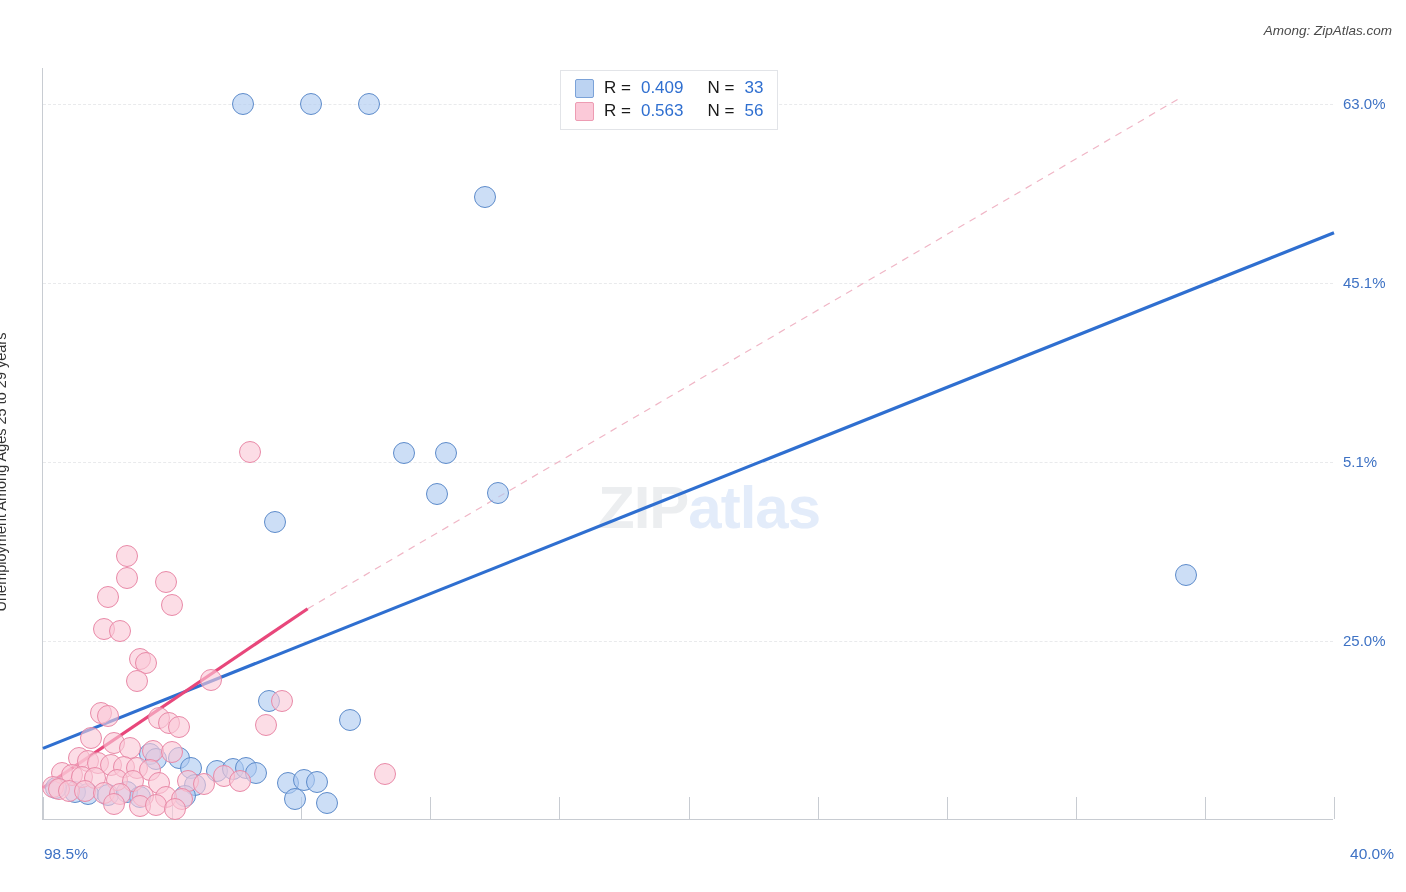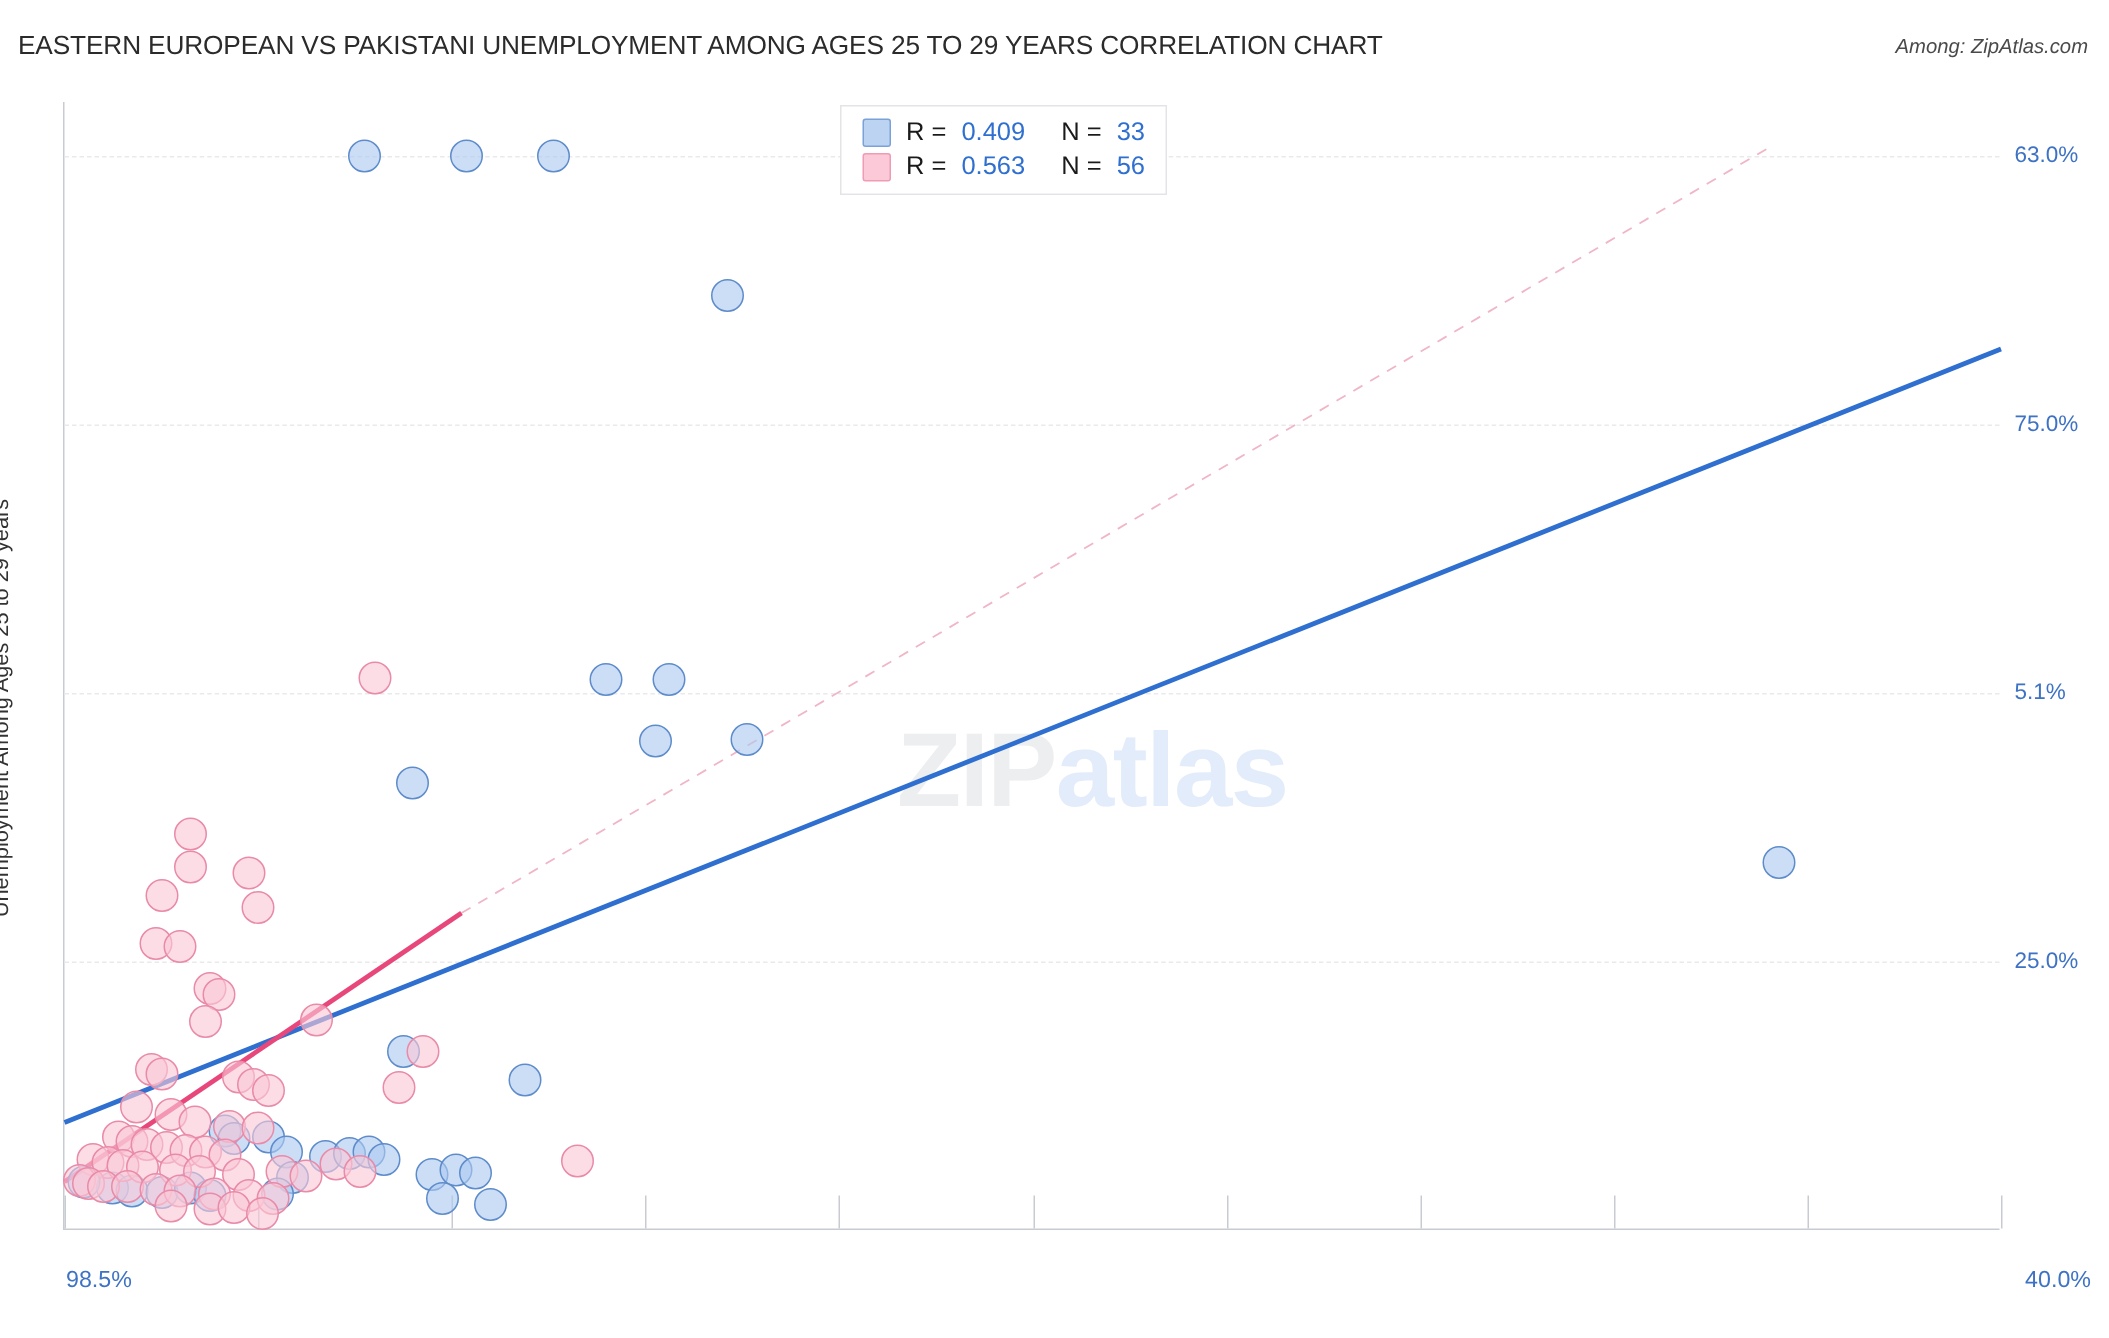--- a/index.html
+++ b/index.html
@@ -32,21 +32,21 @@
     border-left:1px solid #c8ccd2;
     border-bottom:1px solid #c8ccd2;
     box-sizing:border-box;
   }
   .gridline{
     position:absolute;left:0;right:-0px;height:0;
     border-top:1px dashed #e9eaec;
   }
   .watermark{
     position:absolute;left:555px;top:405px;
-    font-size:70px;font-weight:bold;color:#e8eef8;
+    font-size:60px;font-weight:bold;color:#e8eef8;
     letter-spacing:-1px;
     user-select:none;pointer-events:none;
     white-space:nowrap;
   }
   .watermark .zip{color:#eceef0;}
   .watermark .atlas{color:#e3ecfa;}
 
   
   .y-axis-title{
     position:absolute;
@@ -108,21 +108,20 @@
   .series-item{display:flex;align-items:center;gap:9px;font-size:16px;color:#2b2b2b;}
   .series-swatch{width:19px;height:23px;box-sizing:border-box;border-radius:2px;}
   .series-swatch.blue{background:#bcd3f2;border:1px solid #7ba2d8;}
   .series-swatch.pink{background:#fbc9d8;border:1px solid #ed9cb3;}
 </style>
 </head>
 <body>
 
 <div id="root">
 
-  <div class="chart-title">EASTERN EUROPEAN VS PAKISTANI UNEMPLOYMENT AMONG AGES 25 TO 29 YEARS CORRELATION CHART</div>
   <div class="source-note">Among: ZipAtlas.com</div>
 
   <div class="plot-area" id="plot">
     <div class="watermark">
       <span class="zip">ZIP</span><span class="atlas">atlas</span>
     </div>
     <div id="gridlines">
         <div class="gridline" style="top: 572.952px;"></div>
         <div class="gridline" style="top: 393.905px;"></div>
         <div class="gridline" style="top: 214.857px;"></div>
@@ -235,21 +234,21 @@
         <div class="pt pink" style="width: 22px; height: 22px; left: 85.825px; top: 726.676px;"></div>
         <div class="pt pink" style="width: 22px; height: 22px; left: 101.962px; top: 725.96px;"></div>
         <div class="pt pink" style="width: 22px; height: 22px; left: 121.327px; top: 729.541px;"></div>
         <div class="pt pink" style="width: 22px; height: 22px; left: 331.115px; top: 695.164px;"></div>
       </div>
   </div>
 
   <div id="ylabels">
       <div class="y-tick-label" style="left: 1343px; top: 631.952px;">25.0%</div>
       <div class="y-tick-label" style="left: 1343px; top: 452.905px;">5.1%</div>
-      <div class="y-tick-label" style="left: 1343px; top: 273.857px;">75.0%</div>
+      <div class="y-tick-label" style="left: 1343px; top: 273.857px;">45.1%</div>
       <div class="y-tick-label" style="left: 1343px; top: 94.8095px;">63.0%</div>
     </div>
 
   <div class="y-axis-title">Unemployment Among Ages 25 to 29 years</div>
 
   <div class="x-label left">98.5%</div>
   <div class="x-label right">40.0%</div>
 
   <div class="stats-box">
     <div class="stats-row">

